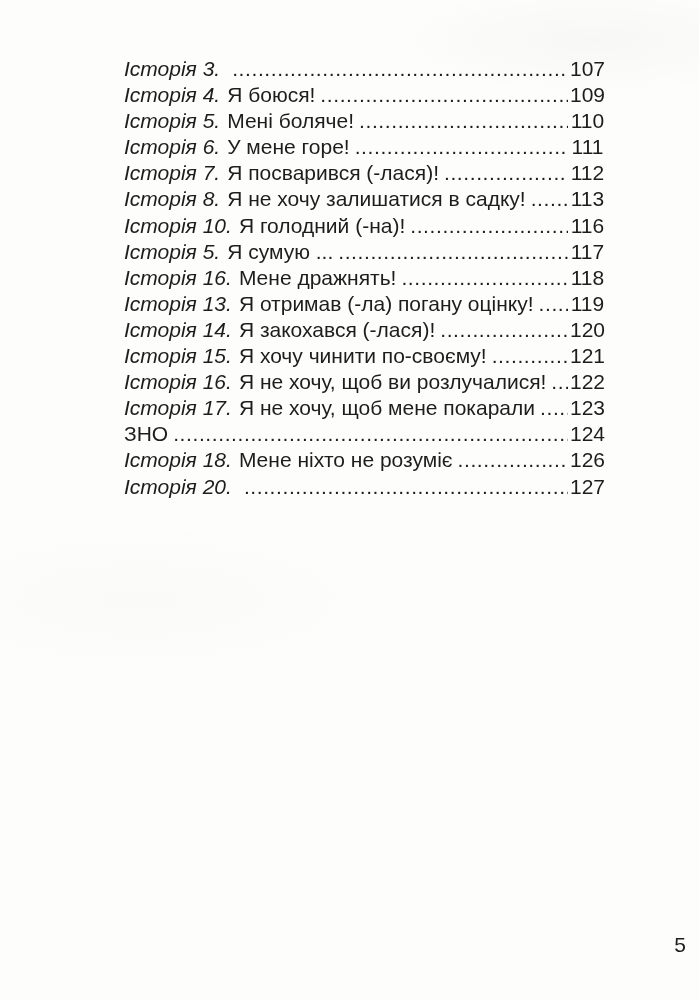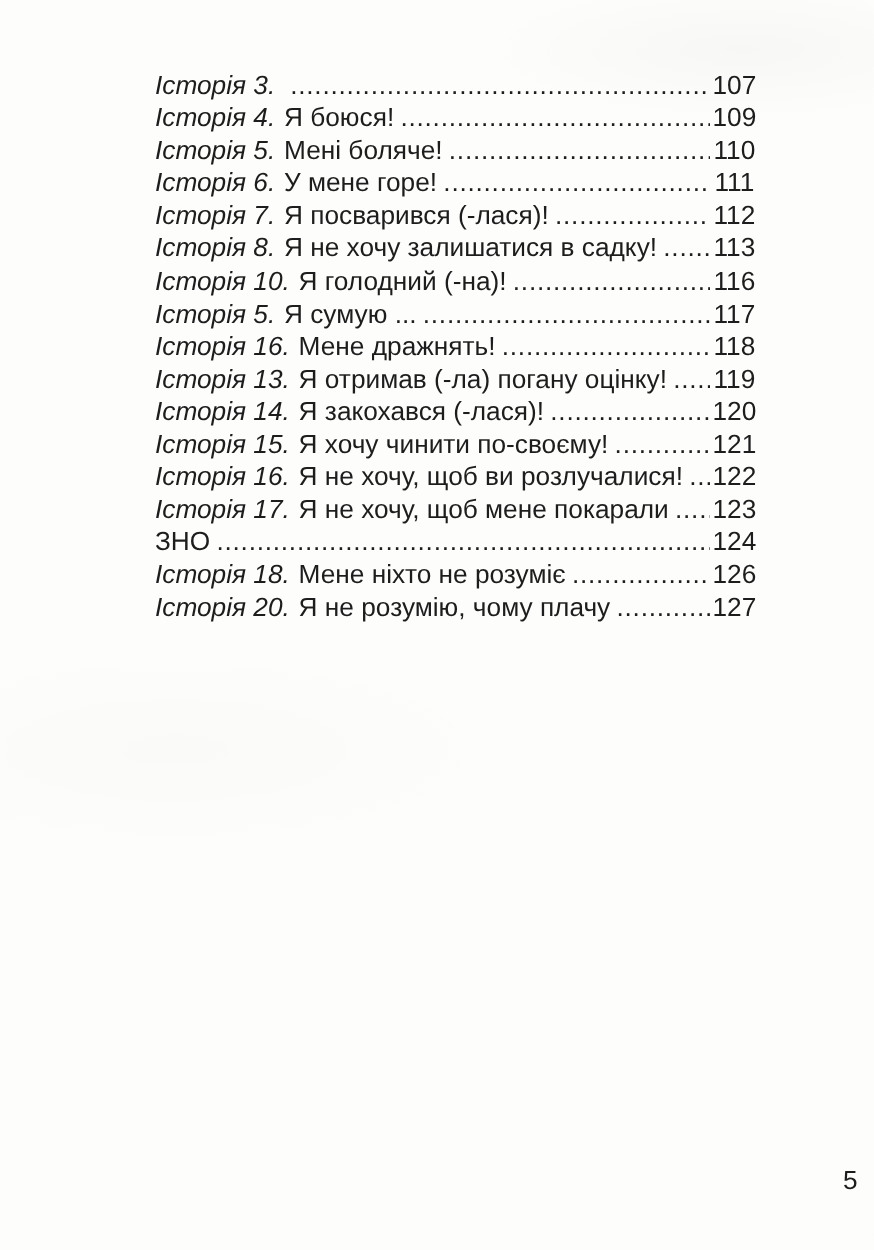--- a/index.html
+++ b/index.html
@@ -185,19 +185,18 @@
 
   <div class="toc-row">
     <span class="toc-label">Історія 18.</span>
     <span class="toc-title">Мене ніхто не розуміє</span>
     <span class="toc-leader"></span>
     <span class="toc-page">126</span>
   </div>
 
   <div class="toc-row">
     <span class="toc-label">Історія 20.</span>
-    <span class="toc-title">Я не розумію, чому плачу</span>
     <span class="toc-leader"></span>
     <span class="toc-page">127</span>
   </div>
 </div>
   <div class="folio">5</div>
 </div>
 
 </body></html>

